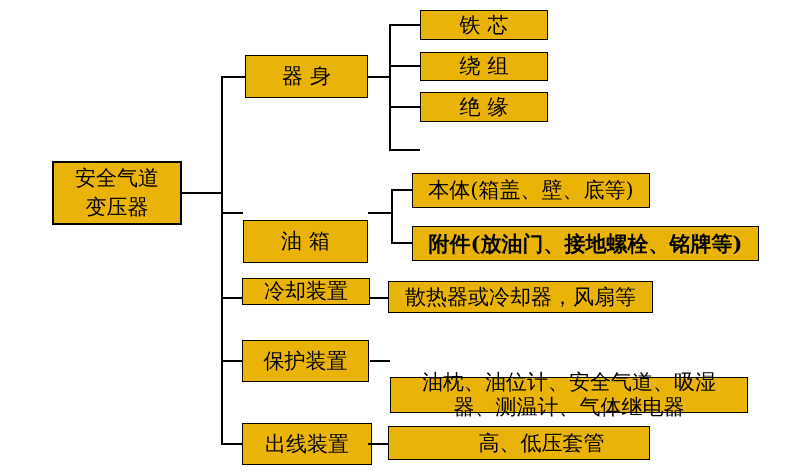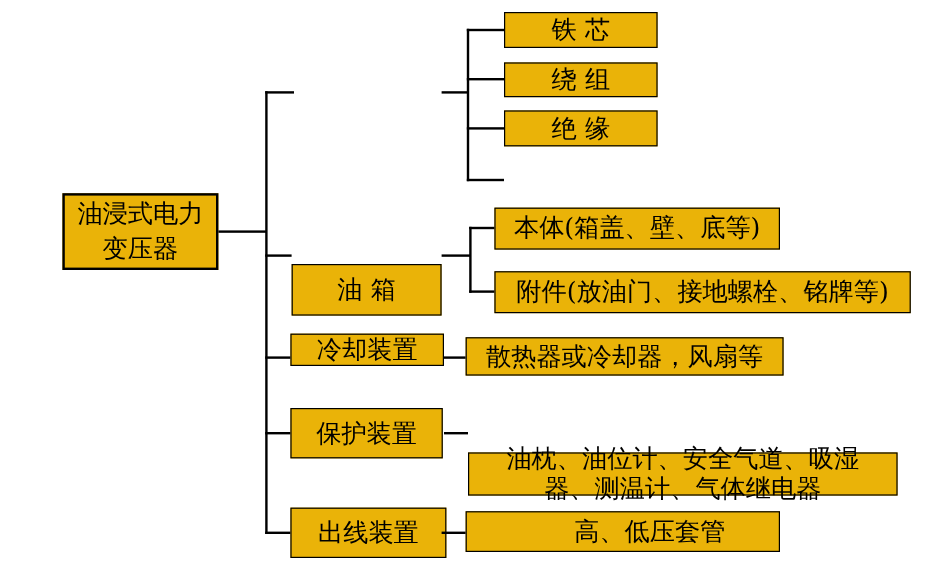--- a/index.html
+++ b/index.html
@@ -40,34 +40,35 @@
   .hline, .vline {
     position: absolute;
     background: #000000;
   }
 </style>
 </head>
 <body>
 
 <div class="canvas">
 
-  <div class="box root" style="left:52px; top:161px; width:130px; height:64px;">油浸式电力
+  <div class="box root" style="left:52px; top:161px; width:130px; height:64px;">安全气道
 变压器</div>
 
+  <div class="box spaced" style="left:245px; top:55px;  width:123px; height:43px;">器身</div>
   <div class="box spaced" style="left:243px; top:192px; width:125px; height:43px;margin-top:28px;">油箱</div>
   <div class="box" style="left:242px; top:278px; width:128px; height:27px;">冷却装置</div>
   <div class="box" style="left:242px; top:340px; width:127px; height:42px;">保护装置</div>
   <div class="box" style="left:242px; top:423px; width:130px; height:42px;">出线装置</div>
 
   <div class="box spaced" style="left:420px; top:10px;  width:128px; height:30px;">铁芯</div>
   <div class="box spaced" style="left:420px; top:52px;  width:128px; height:29px;">绕组</div>
   <div class="box spaced" style="left:420px; top:92px;  width:128px; height:30px;">绝缘</div>
 
   <div class="box" style="left:412px; top:173px; width:238px; height:35px;">本体(箱盖、壁、底等)</div>
-  <div class="box" style="left:412px; top:226px; width:347px; height:35px;">附件(放油门、接地螺栓、铭牌等)</div>
+  <div class="box" style="left:412px; top:226px; width:347px; height:35px;font-weight:bold;">附件(放油门、接地螺栓、铭牌等)</div>
 
   <div class="box" style="left:388px; top:281px; width:265px; height:32px;">散热器或冷却器，风扇等</div>
 
   <div class="box" style="left:390px; top:333px; width:358px; height:36px;margin-top:44px;">油枕、油位计、安全气道、吸湿
 器、测温计、气体继电器</div>
 
   <div class="box" style="left:388px; top:426px; width:262px; height:34px;padding-left:45px;">高、低压套管</div>
 
   <div class="hline" style="left:182px; top:192px; width:40px; height:2px;"></div>
   <div class="vline" style="left:221px; top:76px;  width:2px; height:369px;"></div>

